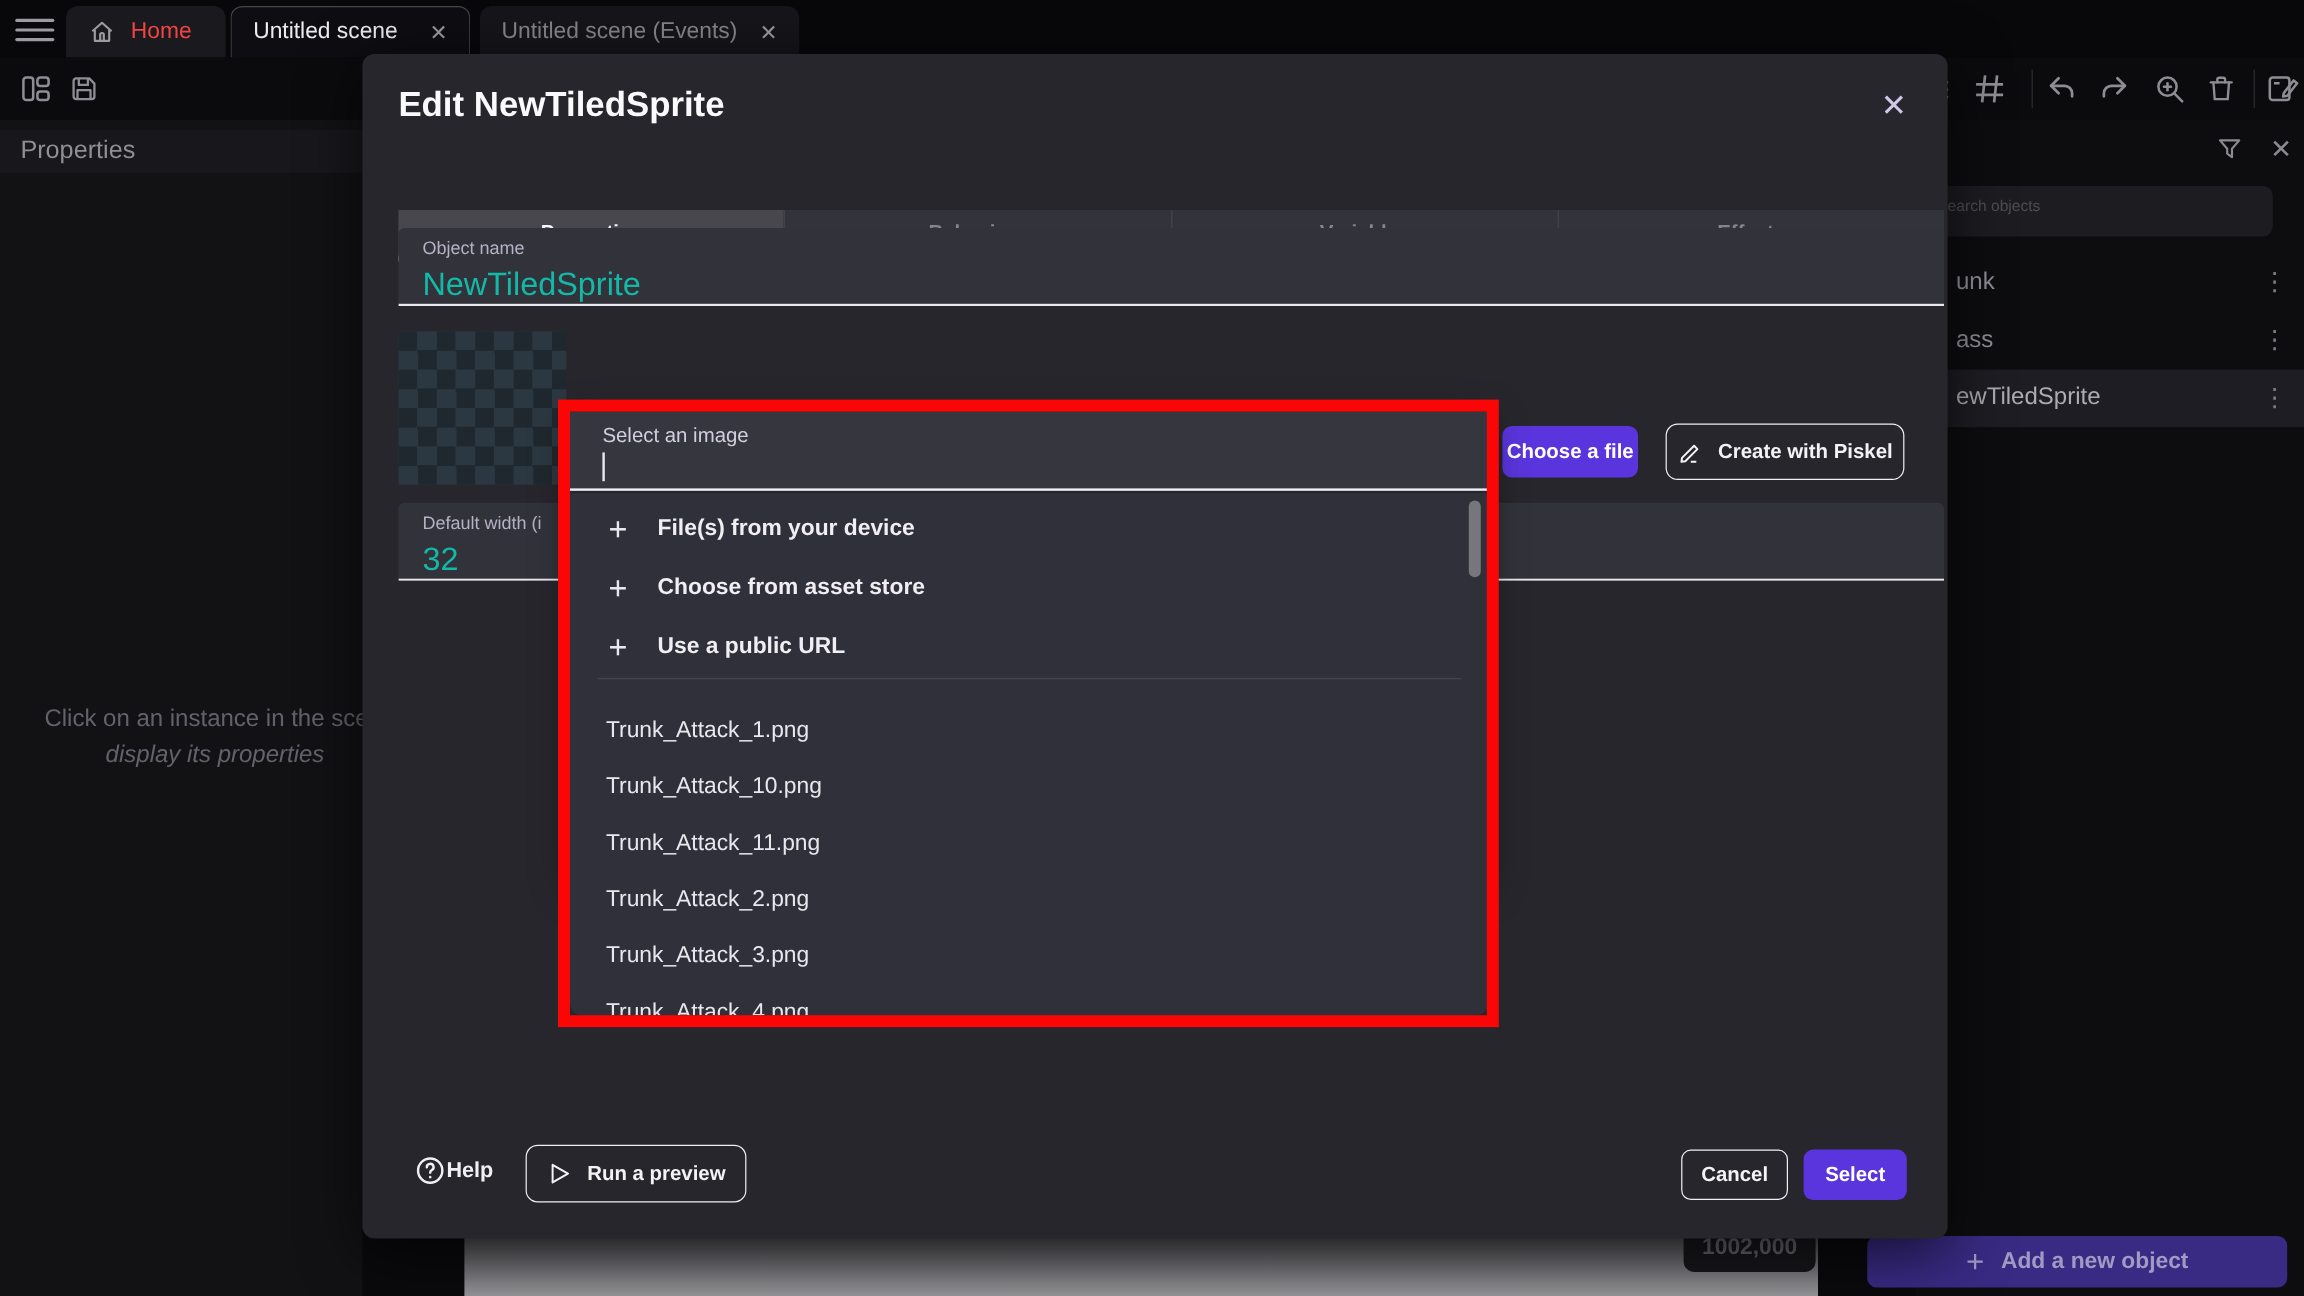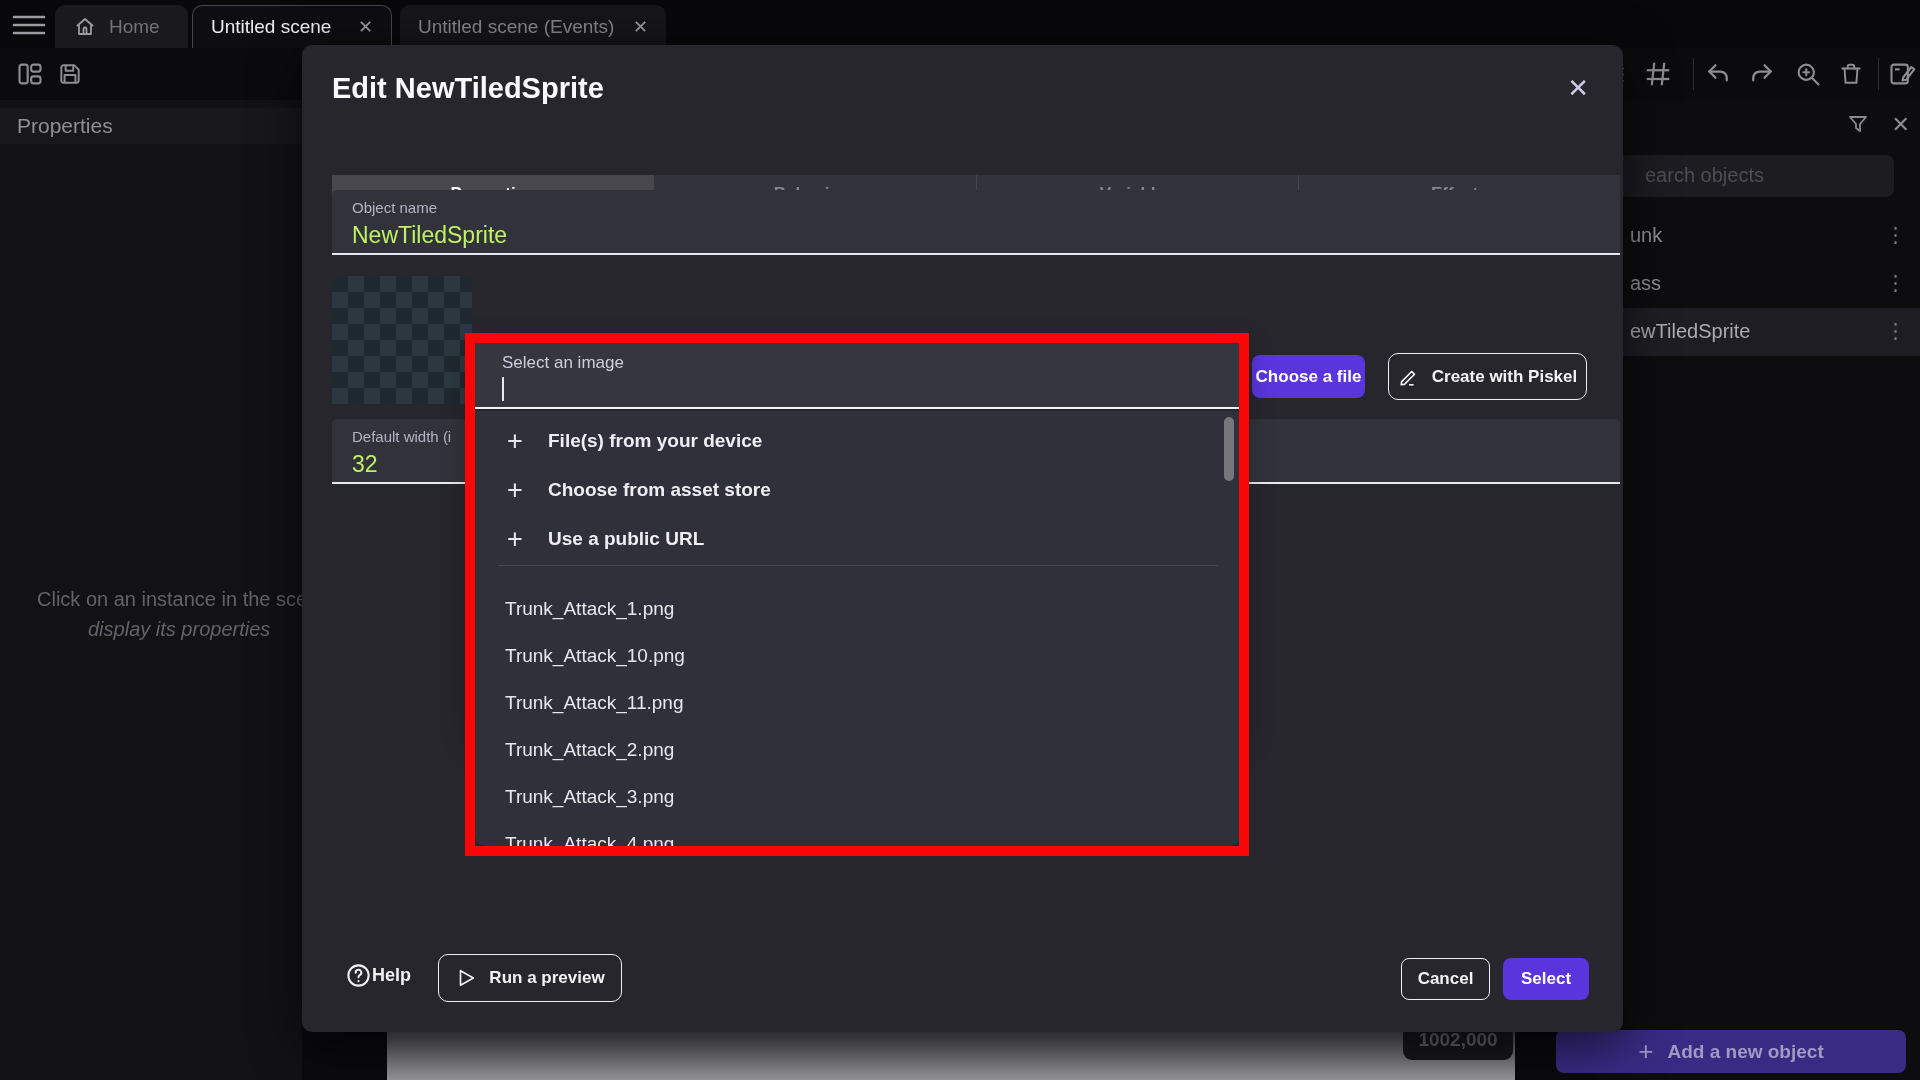--- a/index.html
+++ b/index.html
@@ -9,21 +9,21 @@
     background:#0a0a0d; font-family:"Liberation Sans", sans-serif;
     color:#e8e8ec;
   }
   svg { display:block; }
 
   
   .topbar { position:absolute; left:0; top:0; width:1920px; height:48px; background:#08080b; }
   .hamburger { position:absolute; left:12px; top:14px; width:34px; height:22px; cursor:pointer; }
   .tab { position:absolute; top:5px; height:43px; display:flex; align-items:center; gap:12px;
          border-radius:10px 10px 0 0; padding:0 18px; font-size:19px; }
-  .tab-home { left:55px; width:133px; background:#1a1a1e; color:#737373; }
+  .tab-home { left:55px; width:133px; background:#1a1a1e; color:#ef4444; }
   .tab-active { left:192px; width:200px; background:#0e0e12; border:1px solid #46464c; border-bottom:none; color:#ececf0; }
   .tab-events { left:400px; width:266px; background:#15151a; color:#85858b; }
   .tab .close-x { margin-left:auto; color:#9a9aa0; font-size:18px; cursor:pointer; }
 
   
   .toolrow { position:absolute; left:0; top:48px; width:1920px; height:52px; background:#0b0b0e; }
   .tool-icon { position:absolute; top:8px; width:36px; height:36px; display:flex; align-items:center; justify-content:center; color:#8d8d93; cursor:pointer; }
   .tool-divider { position:absolute; top:10px; width:1px; height:32px; background:#2c2c32; }
 
   
@@ -37,21 +37,21 @@
   .canvas-strip { position:absolute; left:387px; top:1030px; width:1128px; height:50px;
                   background:linear-gradient(to bottom,#4d4d52,#98989b); }
   .coords-badge { position:absolute; left:1403px; top:1020px; width:110px; height:40px; background:#17171b;
                   border-radius:9px; display:flex; align-items:center; justify-content:center;
                   color:#63636a; font-weight:bold; font-size:19px; z-index:5; }
 
   
   .right-panel { position:absolute; left:1596px; top:100px; width:324px; height:980px; background:#0d0d10; }
   .rp-header-icons { position:absolute; top:12px; right:10px; display:flex; gap:22px; color:#8a8a90; }
   .rp-search { position:absolute; left:-24px; top:55px; width:322px; height:42px; background:#1c1c21; border-radius:8px; }
-  .rp-search-text { position:absolute; left:49px; top:64px; font-size:20px; color:#4d4d55; }
+  .rp-search-text { position:absolute; left:27px; top:64px; font-size:13px; color:#4d4d55; }
   .rp-item { position:absolute; left:0; width:324px; height:48px; }
   .rp-item.selected { background:#1d1d23;text-align:center; }
   .rp-item-label { position:absolute; left:34px; top:12px; font-size:20px; color:#8e8e94; }
   .rp-item.selected .rp-item-label { color:#ababb1; }
   .rp-kebab { position:absolute; right:14px; top:11px; font-size:21px; color:#7c7c82; cursor:pointer; }
   .add-object-btn { position:absolute; left:1556px; top:1030px; width:350px; height:43px; background:#392a83;
                     border-radius:8px; display:flex; align-items:center; justify-content:center; gap:14px;
                     color:#a09ac4; font-weight:bold; font-size:19px; z-index:6; cursor:pointer; }
   .add-plus { font-size:26px; font-weight:normal; }
 
@@ -63,21 +63,21 @@
 
   .mtabs { position:absolute; left:30px; top:130px; width:1288px; height:38px; display:flex; }
   .mtab { flex:1; background:#33333b; display:flex; align-items:center; justify-content:center;
           font-size:17px; font-weight:bold; color:#85858b; cursor:pointer; border-left:1px solid #46464c; position:relative; }
   .mtab:first-child { border-left:none; }
   .mtab.active { background:#47474d; color:#f5f5f8; }
   .mtab.active::after { content:""; position:absolute; left:0; bottom:-5px; width:100%; height:5px; background:#d8d0f4; }
 
   .field-row { position:absolute; background:#32323a; border-bottom:2px solid #e9e9f0; border-radius:5px 5px 0 0; }
   .field-label { position:absolute; left:20px; top:9px; font-size:15px; color:#b6b1c4; }
-  .field-value { position:absolute; left:20px; top:32px; font-size:23px; color:#bef264; }
+  .field-value { position:absolute; left:20px; top:32px; font-size:27px; color:#14b8a6; }
 
   .sprite-preview { position:absolute; left:30px; top:231px; width:140px; height:128px;
                     background:repeating-conic-gradient(#2c3841 0% 25%, #20282f 0% 50%) 0 0/32px 32px; }
 
   
   .dropdown { position:absolute; left:173px; top:298px; width:765px; height:388px; z-index:25;
               border-radius:0 0 10px 10px; box-shadow:0 8px 30px rgba(0,0,0,.5); }
   .dd-input { position:absolute; left:0; top:0; width:765px; height:66px; background:#36363e; border-bottom:2px solid #f0f0f5; }
   .dd-label { position:absolute; left:27px; top:10px; font-size:17px; color:#d2cddf; }
   .dd-caret { position:absolute; left:27px; top:34px; width:2px; height:24px; background:#e8e8ee; }

